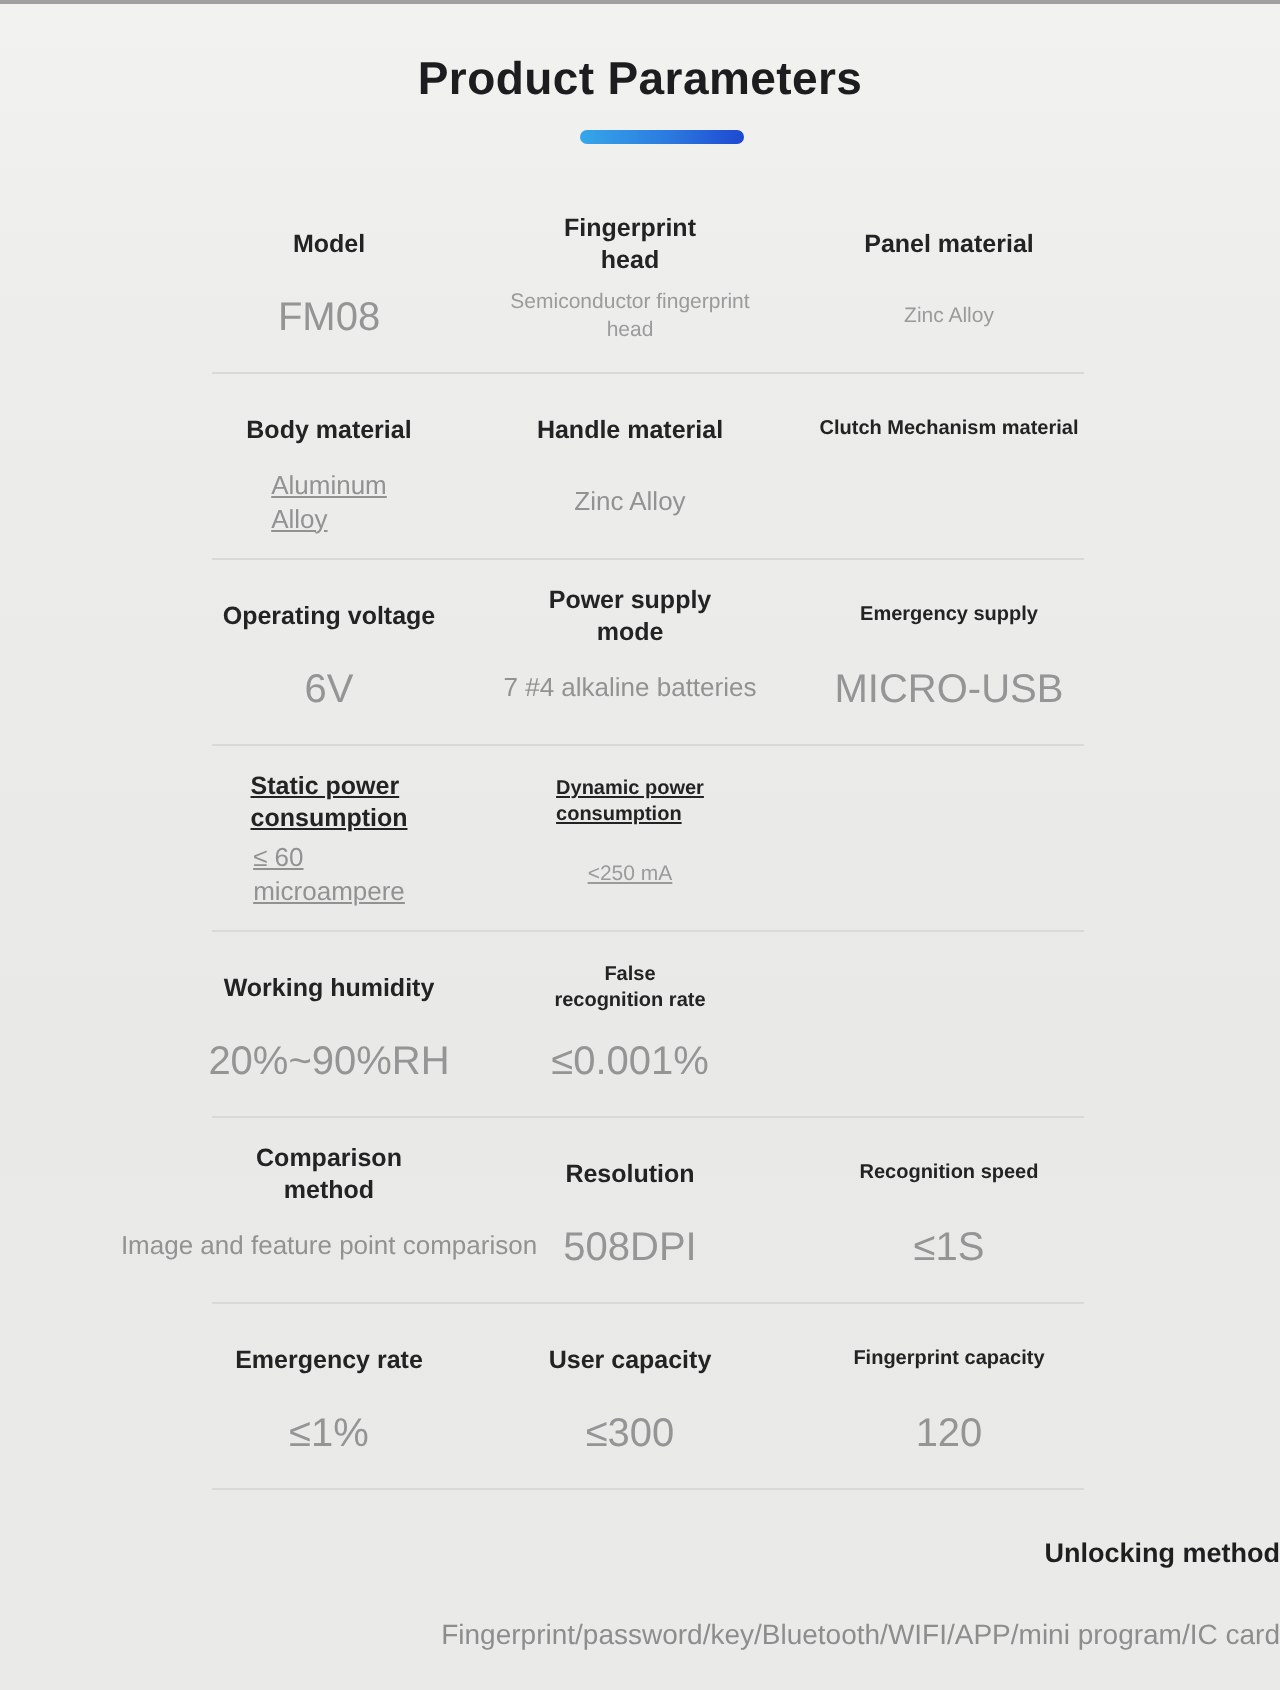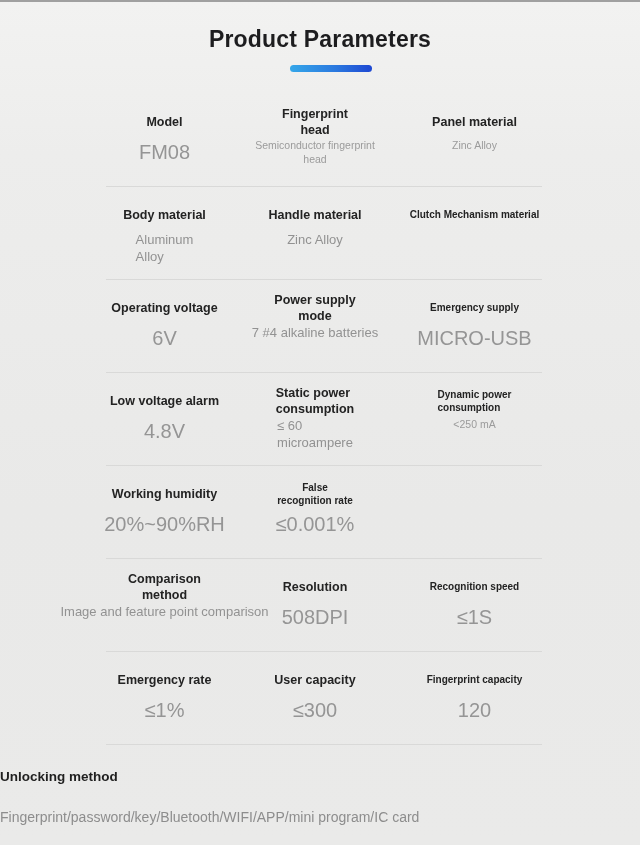--- a/index.html
+++ b/index.html
@@ -31,29 +31,29 @@
     display:grid; grid-template-columns:117px 184px 135px;
     height:93px; border-bottom:1px solid #d9d9d8;
   }
   .cell { display:flex; flex-direction:column; align-items:center; padding-top:12px; }
   .lblzone { min-height:33px; display:flex; align-items:center; justify-content:center; }
   .label {
     font-weight:700; color:#232323; font-size:12.5px;
     line-height:1.25; text-align:center; white-space:pre-line;
   }
   .label.sm { font-size:10px; }
-  .valzone { flex:1; display:flex; justify-content:center; padding-bottom:8px; }
+  .valzone { flex:1; display:flex; align-items:center; justify-content:center; padding-bottom:8px; }
   .value { color:#929292; line-height:1.3; text-align:center; white-space:pre-line; }
   .value.lg { font-size:20px; color:#959595; }
   .value.md { font-size:13px; }
   .value.xs { font-size:10.5px; color:#9b9b9b; }
-  .ta-left { text-align:left; }
+  .ta-left { text-align:left;text-decoration:underline; }
   .nowrap { white-space:nowrap; }
   
-  .footer { padding-top:24px; text-align:left; }
+  .footer { padding-top:24px; text-align:right; }
   .footer-label { font-size:13.5px; font-weight:700; color:#1f1f1f; }
   .footer-value { margin-top:25px; font-size:14px; color:#8d8d8d; }
 </style>
 </head>
 <body>
 
 <div class="page">
 
   <div class="header">
     <div class="title">Product Parameters</div>
@@ -140,28 +140,20 @@
           </div>
         <div class="valzone">
             <div class="value lg nowrap">MICRO-USB</div>
           </div>
       </div>
     </div>
 
     <div class="row">
       <div class="cell">
         <div class="lblzone">
-            <div class="label nowrap">Low voltage alarm</div>
-          </div>
-        <div class="valzone">
-            <div class="value lg">4.8V</div>
-          </div>
-      </div>
-      <div class="cell">
-        <div class="lblzone">
             <div class="label ta-left">Static power
 consumption</div>
           </div>
         <div class="valzone">
             <div class="value md ta-left">≤ 60
 microampere</div>
           </div>
       </div>
       <div class="cell">
         <div class="lblzone">

